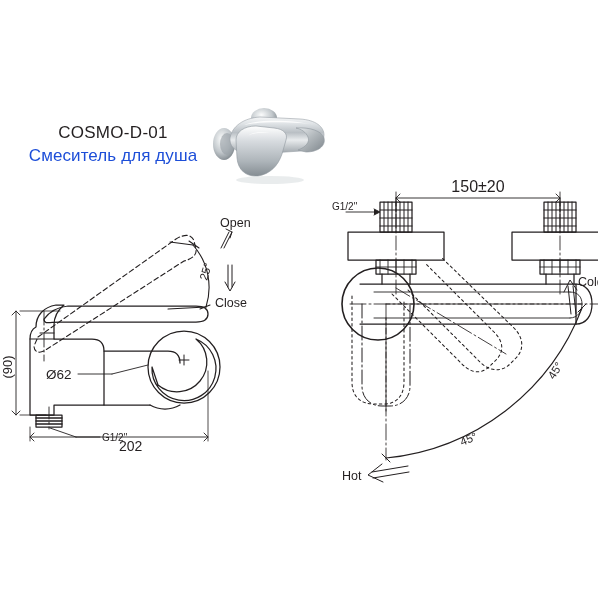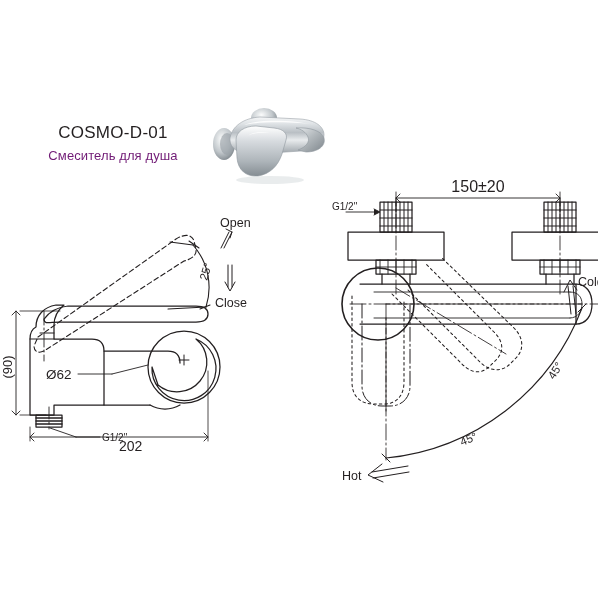--- a/index.html
+++ b/index.html
@@ -23,24 +23,24 @@
     text-align: center;
     color: #231f20;
   }
   .model-code {
     font-size: 17px;
     letter-spacing: 0.3px;
     line-height: 22px;
     color: #231f20;
   }
   .model-desc {
-    font-size: 13px;
+    font-size: 17px;
     letter-spacing: 0.1px;
     line-height: 24px;
-    color: #701a75;
+    color: #1d4ed8;
   }
   .photo {
     position: absolute;
     left: 200px;
     top: 92px;
     width: 140px;
     height: 95px;
   }
   svg { display: block; }
   .dwg {

